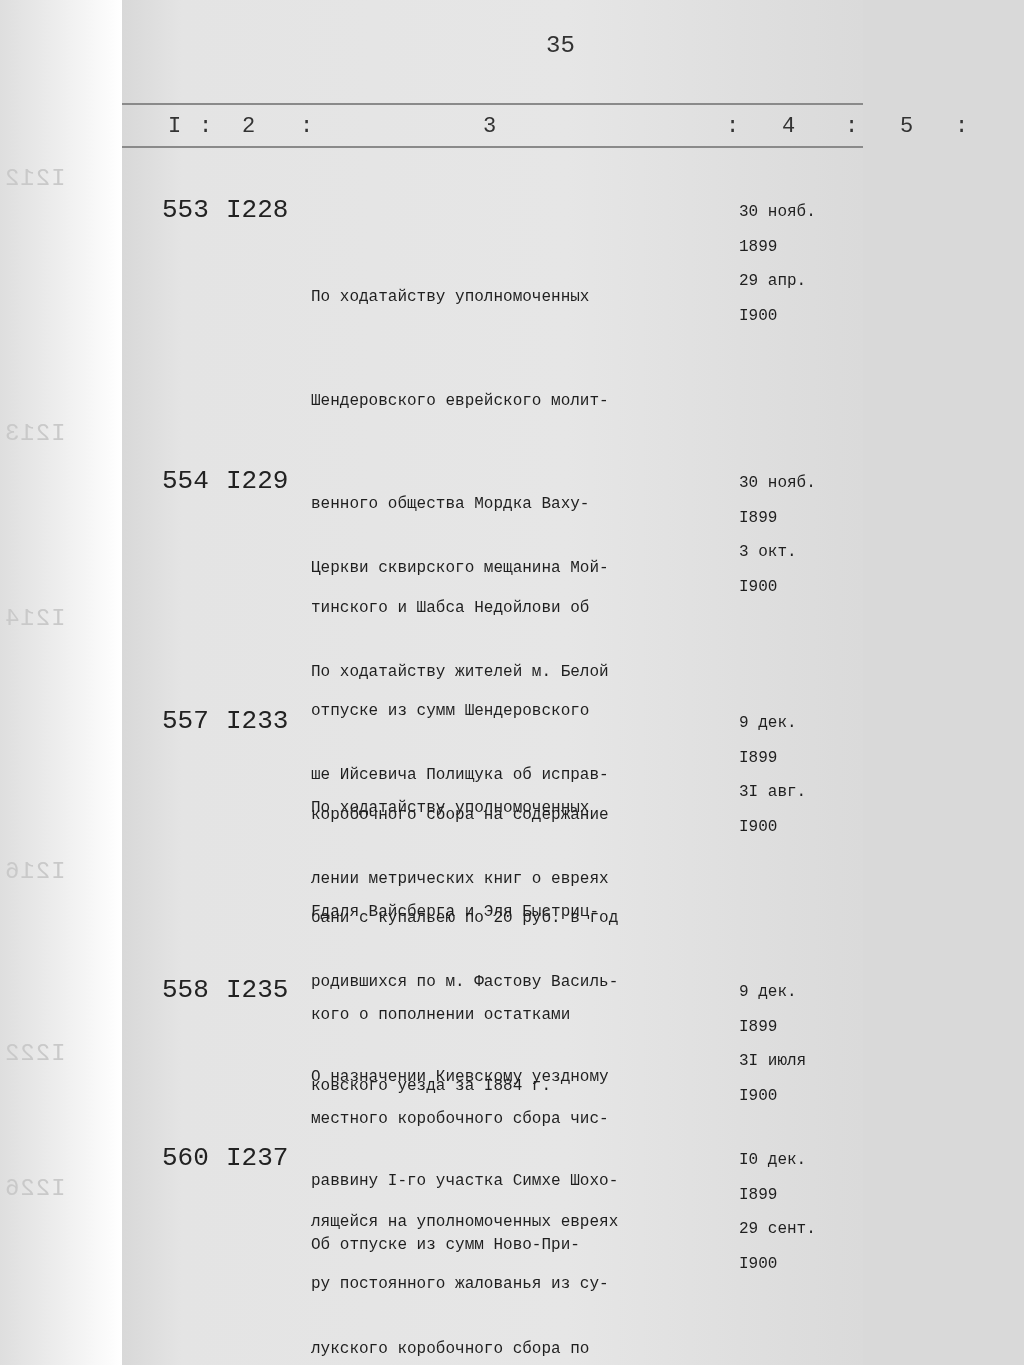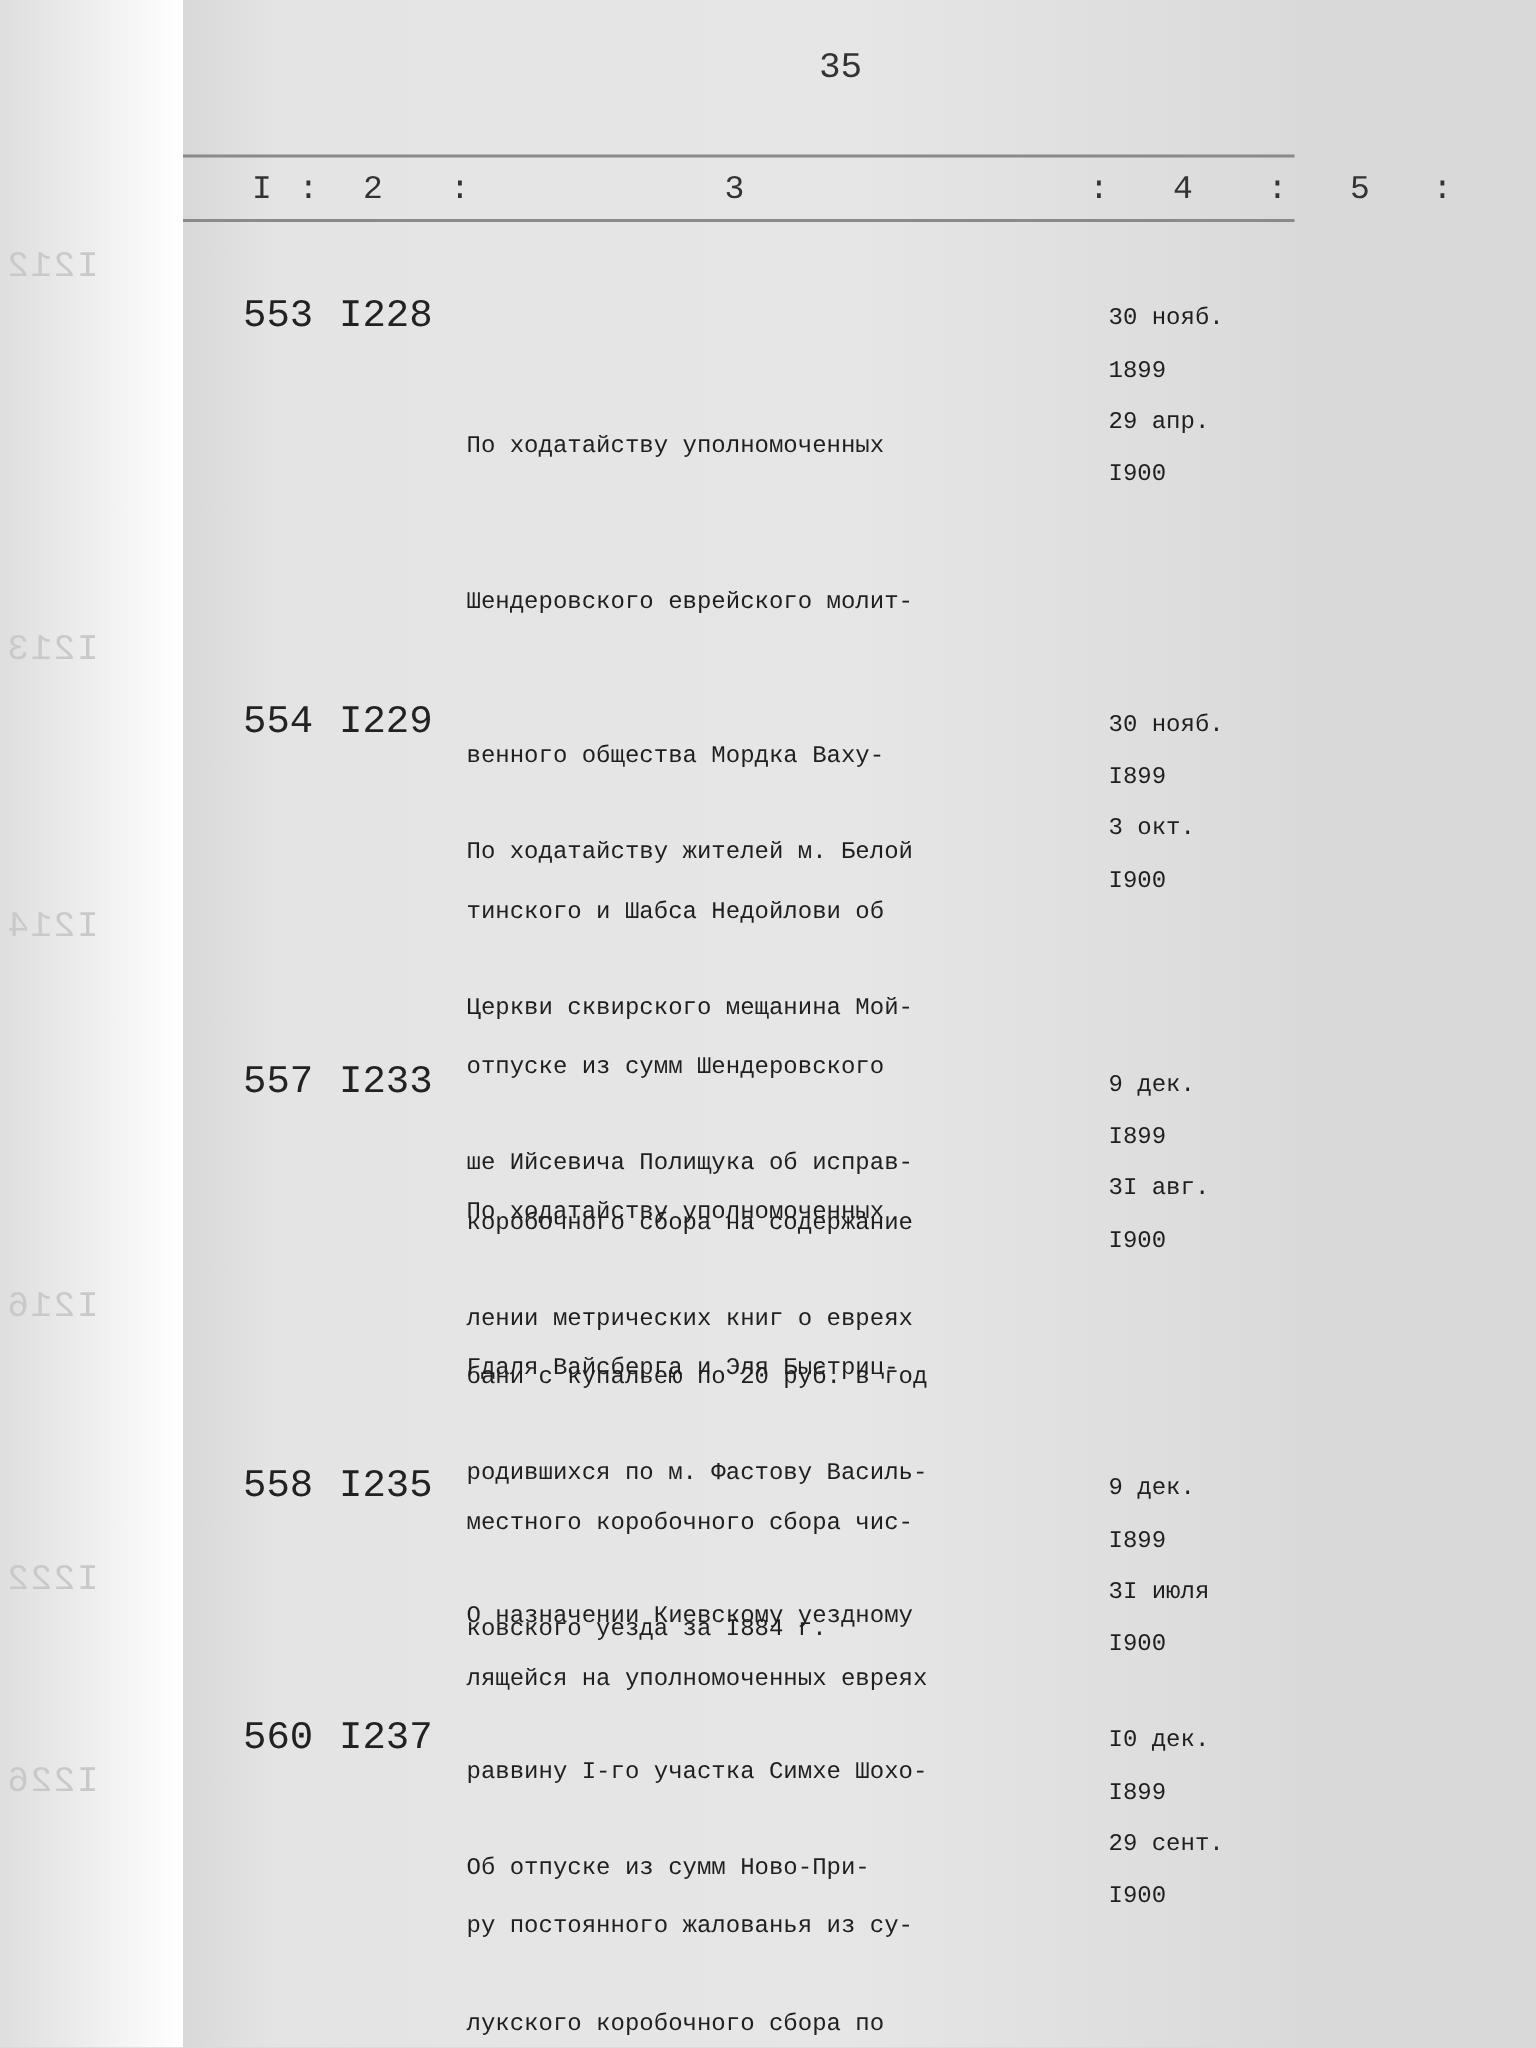--- a/index.html
+++ b/index.html
@@ -91,41 +91,42 @@
       <div>1899</div>
       <div>29 апр.</div>
       <div>I900</div>
     </div>
   </div>
 
   <div class="entry" style="top:466px;">
     <div class="num">554</div>
     <div class="doc">I229</div>
     <div class="desc">
+      <div>Церкви сквирского мещанина Мой-</div>
       <div>По ходатайству жителей м. Белой</div>
-      <div>Церкви сквирского мещанина Мой-</div>
       <div>ше Ийсевича Полищука об исправ-</div>
       <div>лении метрических книг о евреях</div>
       <div>родившихся по м. Фастову Василь-</div>
       <div>ковского уезда за I884 г.</div>
     </div>
     <div class="dates">
       <div>30 нояб.</div>
       <div>I899</div>
       <div>3 окт.</div>
       <div>I900</div>
     </div>
   </div>
 
   <div class="entry" style="top:706px;">
     <div class="num">557</div>
     <div class="doc">I233</div>
     <div class="desc">
       <div>По ходатайству уполномоченных</div>
       <div>Гдаля Вайсберга и Эля Быстриц-</div>
+      <div>кого о пополнении остатками</div>
       <div>местного коробочного сбора чис-</div>
       <div>лящейся на уполномоченных евреях</div>
       
     </div>
     <div class="dates">
       <div>9 дек.</div>
       <div>I899</div>
       <div>3I авг.</div>
       <div>I900</div>
     </div>

